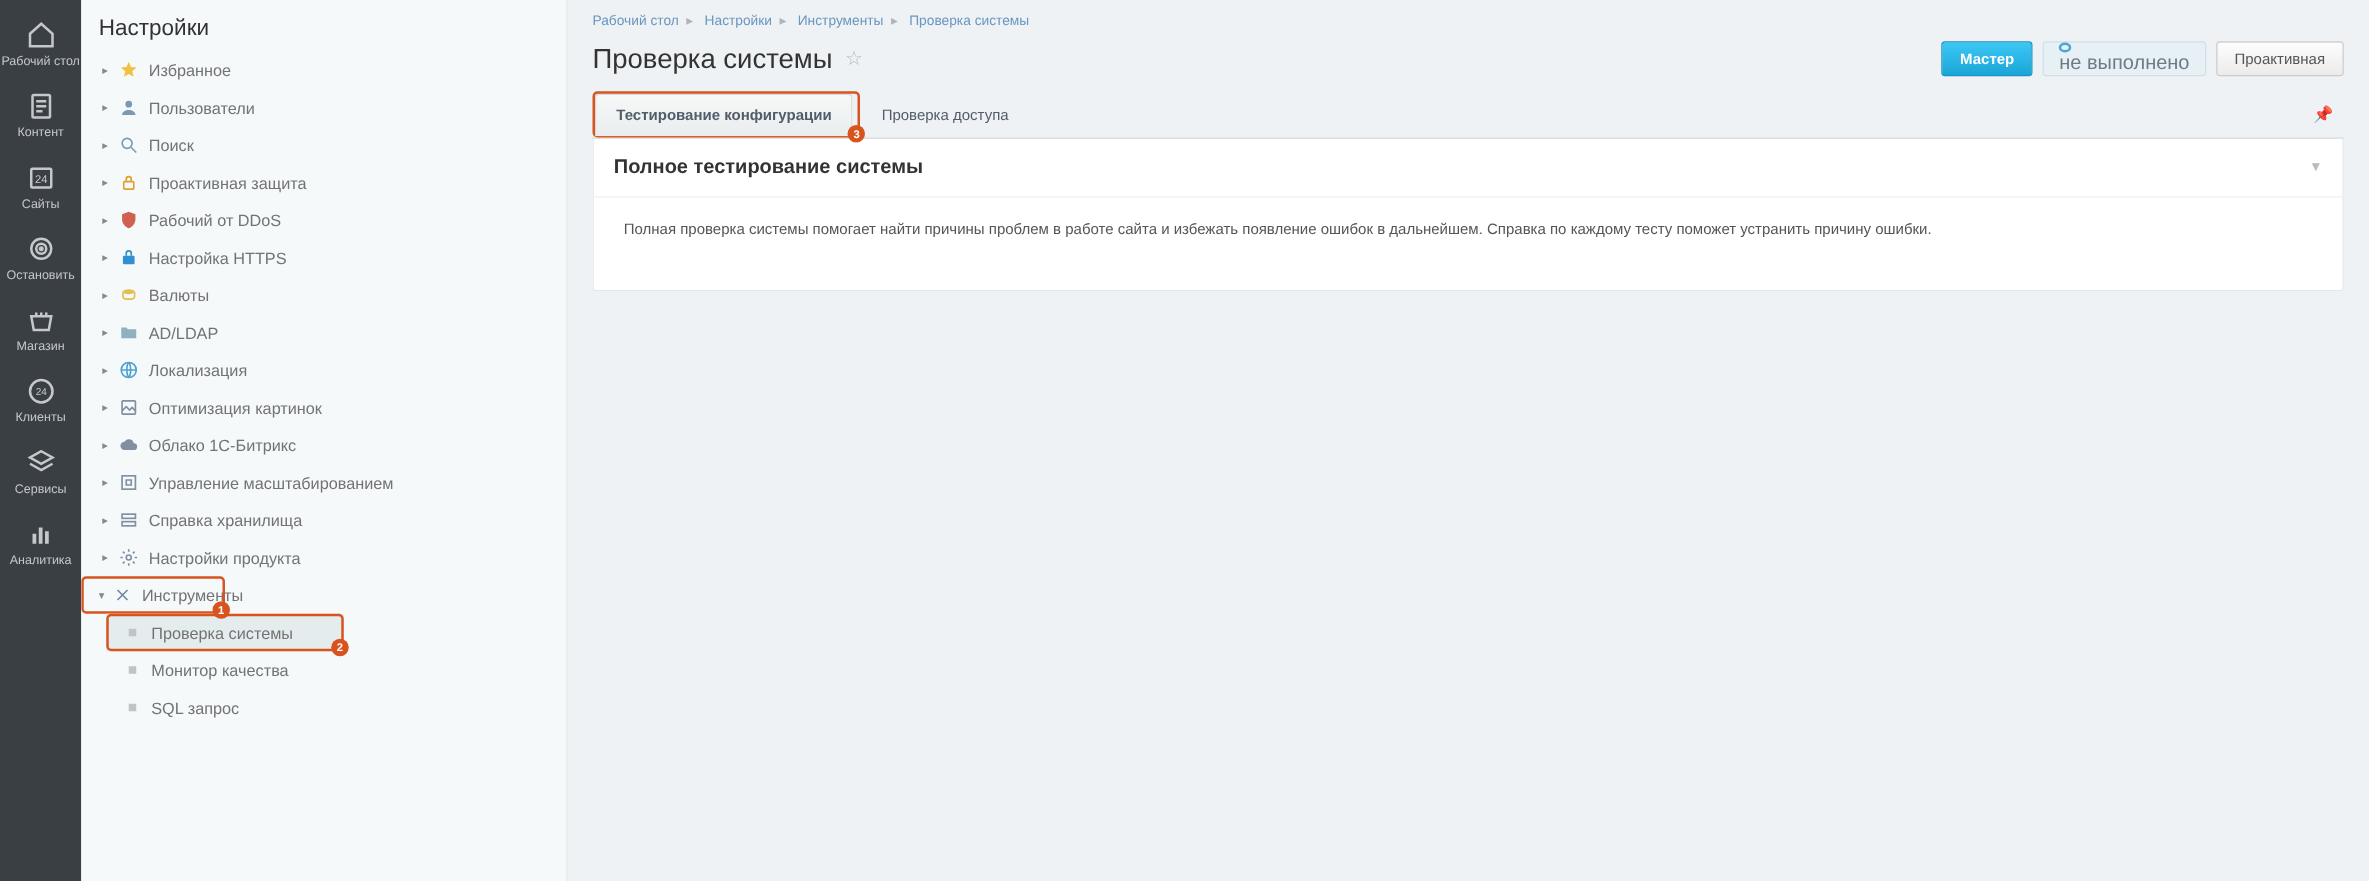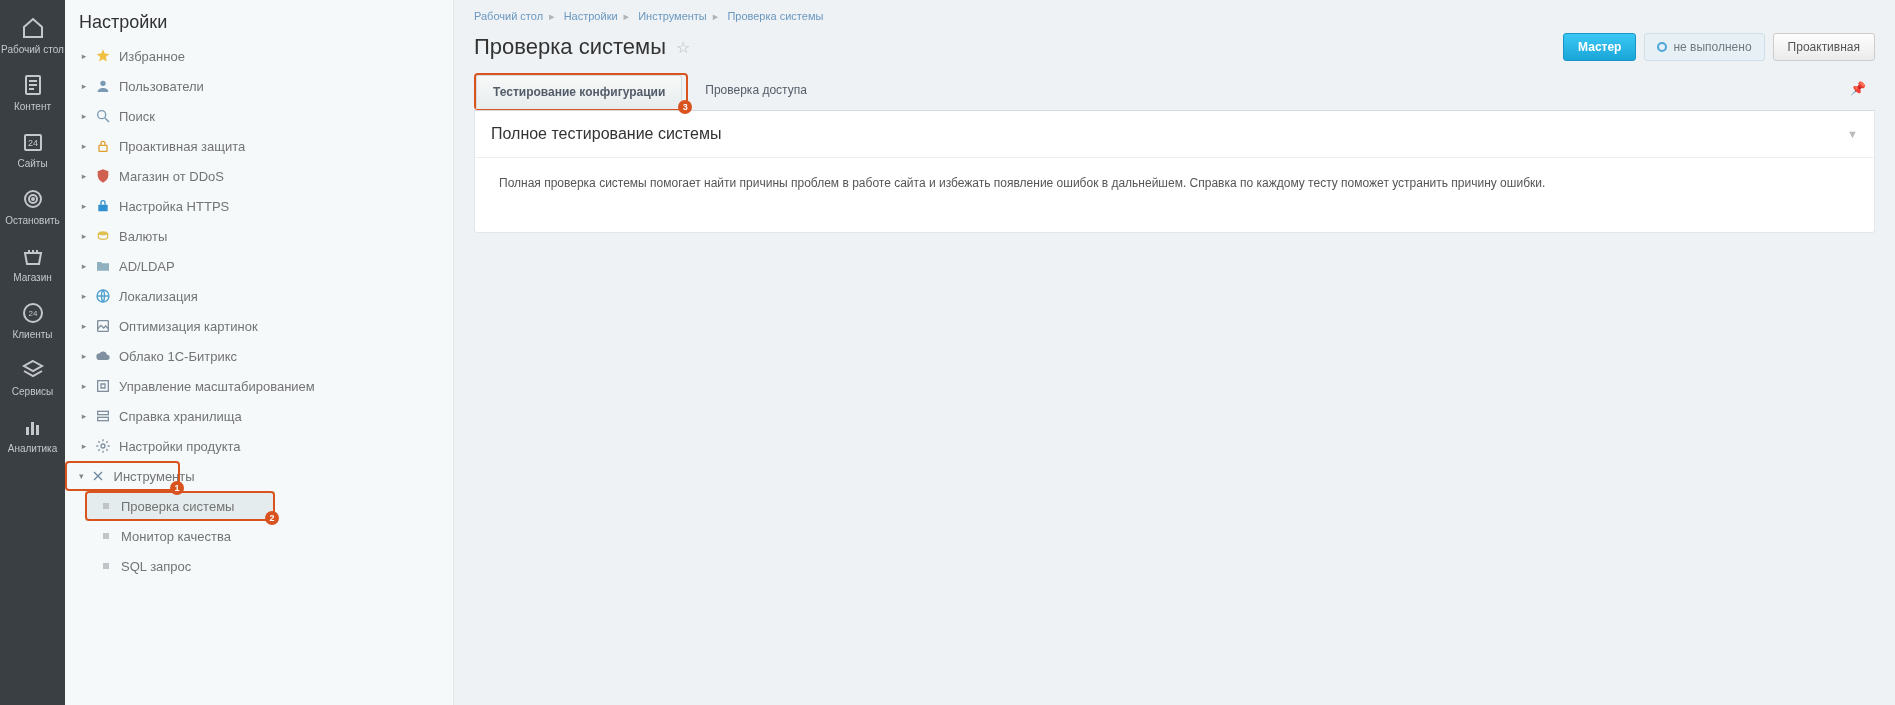--- a/index.html
+++ b/index.html
@@ -43,32 +43,32 @@
   .breadcrumb { color: #7a868f; font-size: 11px; margin-bottom: 10px; }
   .breadcrumb span { color: #6a97c0; cursor: pointer; }
   .breadcrumb .sep { color: #b0b4b8; margin: 0 6px; cursor: default; }
 
   .page-head { display: flex; align-items: center; margin-bottom: 12px; }
   .page-title { font-size: 22px; color: #333; font-weight: normal; margin-right: 10px; }
   .star-icon { color: #bbb; font-size: 16px; cursor: pointer; }
   .head-spacer { flex: 1; }
   .btn { display: inline-flex; align-items: center; height: 28px; padding: 0 14px; border-radius: 3px; font-size: 12px; cursor: pointer; border: 1px solid #ccc; background: linear-gradient(#fdfdfd,#ebebeb); color: #555; }
   .btn.primary { background: linear-gradient(#3bc8f5,#1aa5d8); border: 1px solid #1795c5; color: #fff; font-weight: bold; }
-  .status-pill { display: inline-flex; align-items: center; height: 28px; padding: 0 12px; border-radius: 3px; background: #e6f0f5; border: 1px solid #cfe0e8; margin: 0 8px; color: #6f7b83; font-size: 12px; }
+  .status-pill { display: inline-flex; align-items: flex-start; height: 28px; padding: 0 12px; border-radius: 3px; background: #e6f0f5; border: 1px solid #cfe0e8; margin: 0 8px; color: #6f7b83; font-size: 16px; flex-direction: column; }
   .radio-dot { width: 10px; height: 10px; border: 2px solid #4aa6d8; border-radius: 50%; margin-right: 6px; }
 
   
-  .tab-bar { display: flex; align-items: flex-start; border-bottom: 1px solid #d6dadc; padding-left: 0; position: relative; }
+  .tab-bar { display: flex; align-items: center; border-bottom: 1px solid #d6dadc; padding-left: 0; position: relative; }
   .tab { padding: 9px 16px; font-size: 12px; color: #535c69; border: 1px solid transparent; border-bottom: none; cursor: pointer; position: relative; margin-right: 4px; }
   .tab.active { background: linear-gradient(#f7f8f8,#e9edee); border: 1px solid #d6dadc; border-bottom: 1px solid #e9edee; margin-bottom: -1px; border-radius: 3px 3px 0 0; font-weight: bold; }
   .pin-icon { margin-left: auto; color: #aaa; font-size: 13px; padding: 8px; cursor: pointer; }
 
   
   .panel { background: #fff; border: 1px solid #e3e7e9; border-top: none; border-radius: 0 0 3px 3px; }
-  .panel-head { display: flex; align-items: center; padding: 14px 16px; font-size: 16px; font-weight: normal; color: #333; border-bottom: 1px solid #eef0f2; }
+  .panel-head { display: flex; align-items: center; padding: 14px 16px; font-size: 16px; font-weight: bold; color: #333; border-bottom: 1px solid #eef0f2; }
   .panel-head .chev { margin-left: auto; color: #bbb; font-size: 11px; cursor: pointer; }
   .panel-body { padding: 18px 24px 26px 24px; }
   .desc { color: #555; font-size: 12px; margin-bottom: 16px; }
   .action-row { display: flex; gap: 10px; align-items: center; position: relative; }
   .btn.green { background: linear-gradient(#8cc63f,#5aa70b); border: 1px solid #4c8f09; color: #fff; font-weight: bold; }
   .btn.disabled { opacity: 0.65; cursor: default; }
 
   .hl-box { border: 2px solid #d9531e; border-radius: 4px; padding: 1px; position: relative; display: inline-flex; }
   .hl-box.tab-hl { padding: 0; }
 </style>
@@ -188,21 +188,21 @@
         </div>
       </div>
       <div style="position: relative;">
         <div class="tree-item">
           <span class="tree-chevron">▸</span>
           <span class="tree-icon">
             <svg viewBox="0 0 24 24" width="16" height="16" fill="#d06050">
               <path d="M12 2l8 3v6c0 5-3.5 9-8 11-4.5-2-8-6-8-11V5z"></path>
             </svg>
           </span>
-          <span class="tree-item-label">Магазин от DDoS</span>
+          <span class="tree-item-label">Рабочий от DDoS</span>
         </div>
       </div>
       <div style="position: relative;">
         <div class="tree-item">
           <span class="tree-chevron">▸</span>
           <span class="tree-icon">
             <svg viewBox="0 0 24 24" width="16" height="16" fill="#3090d0">
               <rect x="5" y="10" width="14" height="10" rx="1"></rect>
               <path d="M9 10V7a3 3 0 016 0v3" fill="none" stroke="#3090d0" stroke-width="2"></path>
             </svg>

